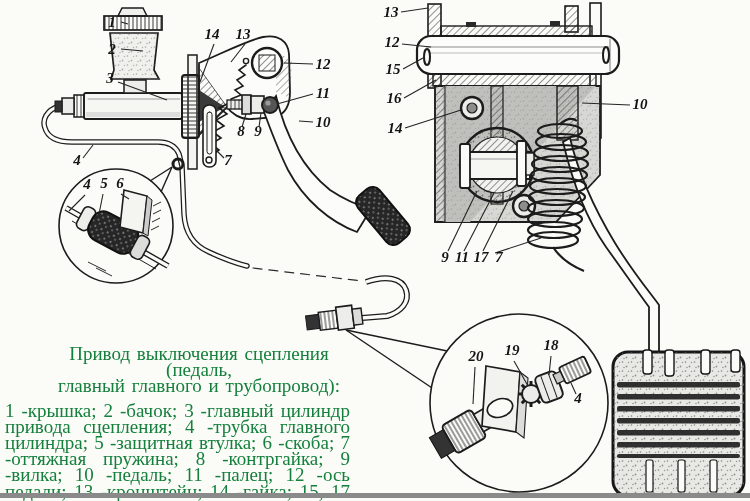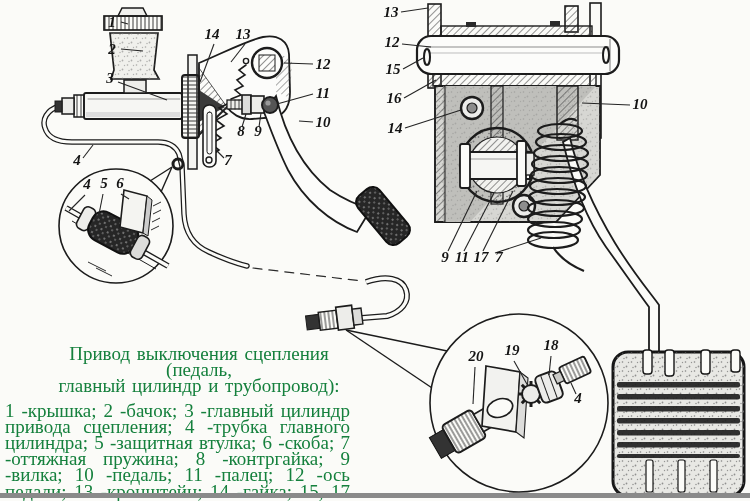--- a/index.html
+++ b/index.html
@@ -327,19 +327,19 @@
         <text x="476" y="361">20</text>
         <text x="512" y="355">19</text>
         <text x="551" y="350">18</text>
         <text x="578" y="403">4</text>
       </g>
 </svg>
 
 <div class="caption">
   <div class="caption-title">
     <div>Привод выключения сцепления (педаль,</div>
-    <div>главный цилиндр и трубопровод):</div>
+    <div>главный главного и трубопровод):</div>
   </div>
   <div class="caption-body">1 -крышка; 2 -бачок; 3 -главный цилиндр привода сцепления; 4 -трубка главного цилиндра; 5 -защитная втулка; 6 -скоба; 7 -оттяжная пружина; 8 -контргайка; 9 -вилка; 10 -педаль; 11 -палец; 12 -ось педали; 13 -кронштейн; 14 -гайка; 15, 17 -шплинт; 16 -втулка; 18 -гайка крепления шланга; 19 -пружинная шайба; 20 -шланг</div>
 </div>
 
 <div class="edge-bar"></div>
 </div>
 
 </body></html>

